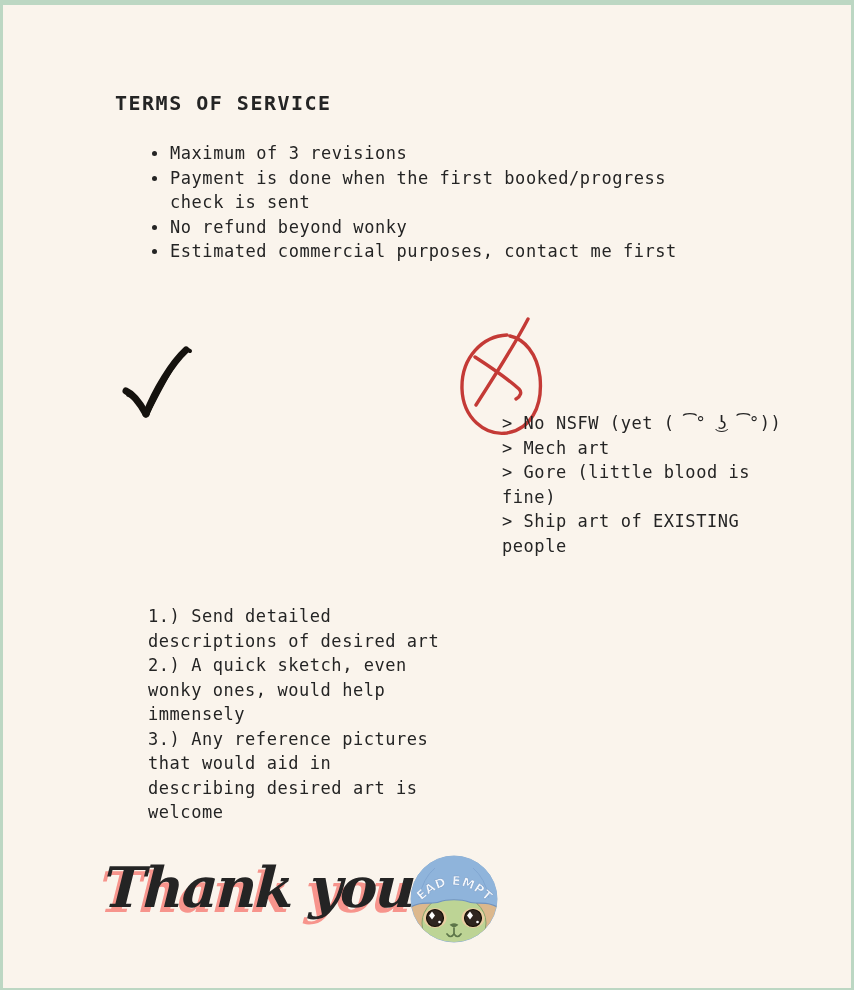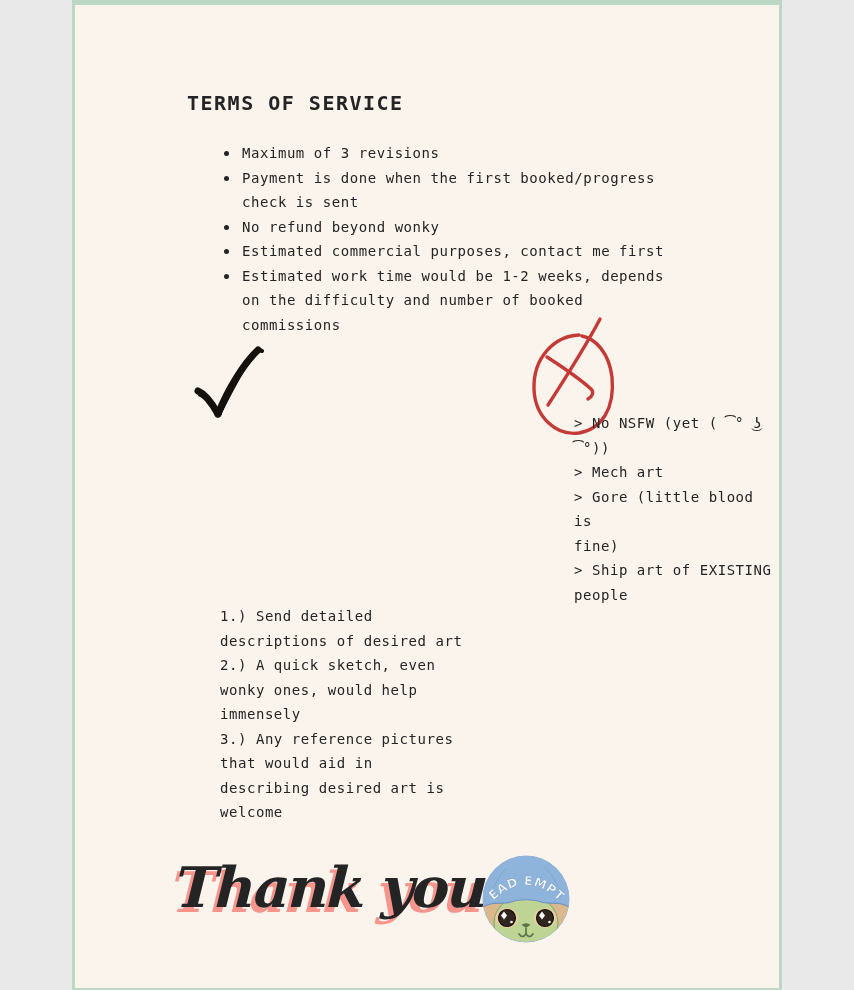--- a/index.html
+++ b/index.html
@@ -1,37 +1,37 @@
 <!DOCTYPE html>
 <html style="--paper: #faf4ec; --mint: #bcd7c3; --ink: #242424; --red: #c43a36; --pink: #f7948c; --badge_bg: #a3c7e5; --hat: #8fb4db; --face: #bdd495; --ear: #dcb88d; --eye: #2f2620;"><head>
 <meta charset="utf-8">
 <style>
   :root{
     --paper:#faf4ec; --mint:#bcd7c3; --ink:#242424; --red:#c43a36; --pink:#f7948c;
     --badge_bg:#a3c7e5; --hat:#8fb4db; --face:#bdd495; --ear:#dcb88d; --eye:#2f2620;
   }
   html,body{margin:0;padding:0;background:#e9e9e9;}
   .page{
-    position:relative; width:710px; height:990px; margin:0 auto;
+    position:relative; width:854px; height:990px; margin:0 auto;
     background:var(--paper);
     border-style:solid; border-color:var(--mint);
     border-width:5px 3px 2px 3px;
     box-sizing:border-box;
     font-family:"DejaVu Sans Mono","Liberation Mono",monospace;
     color:var(--ink);
     overflow:hidden;
   }
   .abs{position:absolute;}
   .page-title{
     left:112px; top:73px;
     font-size:20px; font-weight:600; letter-spacing:1.5px;
     white-space:pre; line-height:1.2;
   }
   .mono{
-    font-size:14px; letter-spacing:0.55px; line-height:24.5px;
+    font-size:17px; letter-spacing:0.55px; line-height:24.5px;
     white-space:pre-line;
   }
   .terms{ left:149px; top:136px; }
   .term-row{ display:flex; align-items:flex-start; }
   .dot{
     flex:0 0 auto; width:5px; height:5px; border-radius:50%;
     background:var(--ink); margin:10px 13px 0 0;
   }
   .allowed-list{ left:145px; top:428px; }
   .not-allowed-list{ left:499px; top:406px; }
@@ -67,26 +67,20 @@
       <span class="mono">Payment is done when the first booked/progress
 check is sent</span>
     </div>
     <div class="term-row">
       <span class="dot"></span>
       <span class="mono">No refund beyond wonky</span>
     </div>
     <div class="term-row">
       <span class="dot"></span>
       <span class="mono">Estimated commercial purposes, contact me first</span>
-    </div>
-    <div class="term-row">
-      <span class="dot"></span>
-      <span class="mono">Estimated work time would be 1-2 weeks, depends
-on the difficulty and number of booked
-commissions</span>
     </div>
   </div>
 
   <svg class="abs check-svg" width="80" height="78" viewBox="0 0 80 78">
     <g fill="none" stroke="#15120e" stroke-linecap="round" stroke-linejoin="round">
       <path d="M7 47 C14 50 22 61 27 70" stroke-width="7"></path>
       <path d="M27 70 C37 45 53 19 67 6" stroke-width="7"></path>
       <path d="M9 51 C16 53 24 63 28 71 C40 47 55 18 64 9" stroke-width="3.5"></path>
       <path d="M64 9 C66 6 69 5 71 7" stroke-width="4"></path>
     </g>

